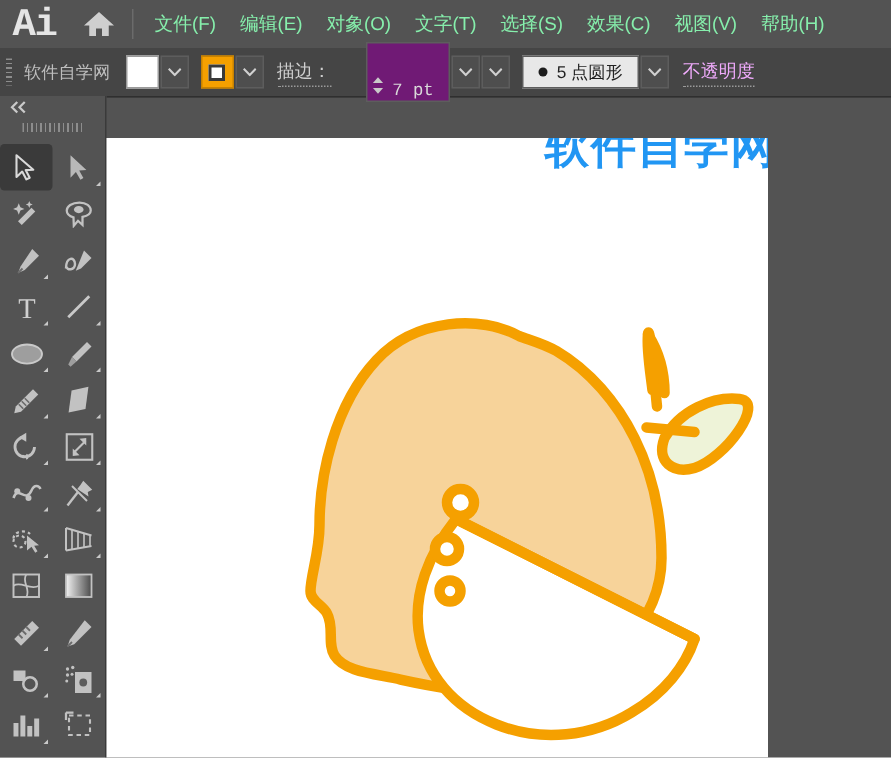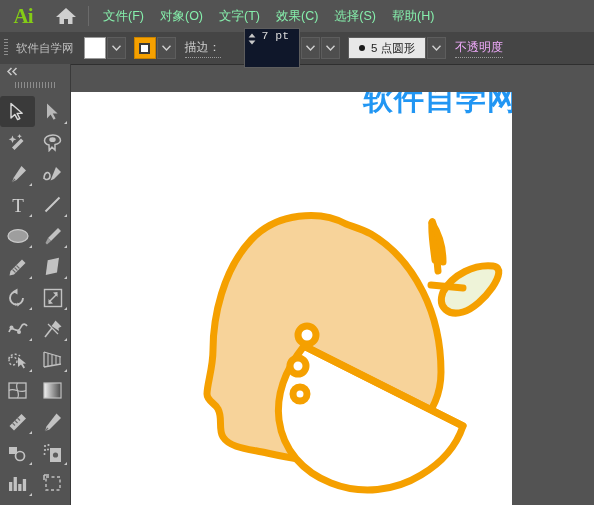--- a/index.html
+++ b/index.html
@@ -11,22 +11,22 @@
   }
   #app{position:relative;width:594px;height:505px;}
 
   
   .menubar{
     position:absolute;left:0;top:0;width:594px;height:32px;
     background:#535353;display:flex;align-items:center;
   }
   .ai-logo{
     width:46px;height:32px;display:flex;align-items:center;justify-content:center;
-    color:#84cc16;font-size:21px;font-weight:bold;letter-spacing:-1px;
-    font-family:Liberation Serif, serif;
+    color:#e5e5e5;font-size:26px;font-weight:bold;letter-spacing:-1px;
+    font-family:Liberation Mono, monospace;
   }
   .home-btn{
     width:40px;height:32px;display:flex;align-items:center;justify-content:center;
   }
   .menu-sep{width:1px;height:20px;background:#6b6b6b;margin:0 6px 0 2px;}
   .menu-items{display:flex;align-items:center;}
   .menu-item{
     color:#86efac;font-size:12.5px;padding:5px 8px;white-space:nowrap;cursor:default;
   }
 
@@ -62,21 +62,21 @@
     width:19px;height:22px;background:#4e4e4e;border:1px solid #5d5d5d;box-sizing:border-box;
     display:flex;align-items:center;justify-content:center;margin-left:1px;
   }
   .dd-arrow svg{display:block;}
 
   .label-underline{
     color:#cfcfcf;font-size:12px;white-space:nowrap;
     border-bottom:1px dotted #9a9a9a;padding-bottom:1px;margin:0 23px 0 9px;
   }
   .spin-box{
-    display:flex;align-items:flex-start;height:40px;background:#0f172a;
+    display:flex;align-items:flex-end;height:40px;background:#701a75;
     border:1px solid #5d5d5d;box-sizing:border-box;
   }
   .spin-arrows{
     width:14px;height:20px;display:flex;flex-direction:column;
     align-items:center;justify-content:center;gap:2px;
   }
   .stroke-val{
     color:#d9d9d9;font-size:11.5px;padding:0 10px 0 3px;
     font-family:"Liberation Mono","DejaVu Sans Mono",monospace;white-space:nowrap;
   }
@@ -171,24 +171,26 @@
   <div class="menubar">
     <div class="ai-logo">Ai</div>
     <div class="home-btn">
       <svg width="22" height="20" viewBox="0 0 22 20" aria-hidden="true">
         <path d="M11 2 L21 11 L17.5 11 L17.5 18 L13 18 L13 13 L9 13 L9 18 L4.5 18 L4.5 11 L1 11 Z" fill="#cfcfcf"></path>
       </svg>
     </div>
     <div class="menu-sep"></div>
     <div class="menu-items">
       <div class="menu-item">文件(F)</div>
+      <div class="menu-item">编辑(E)</div>
       <div class="menu-item">对象(O)</div>
       <div class="menu-item">文字(T)</div>
+      <div class="menu-item">选择(S)</div>
       <div class="menu-item">效果(C)</div>
-      <div class="menu-item">选择(S)</div>
+      <div class="menu-item">视图(V)</div>
       <div class="menu-item">帮助(H)</div>
     </div>
   </div>
 
   <div class="controlbar">
     <div class="grip">
         <i></i>
       </div>
     <div class="sel-status">软件自学网</div>
 

